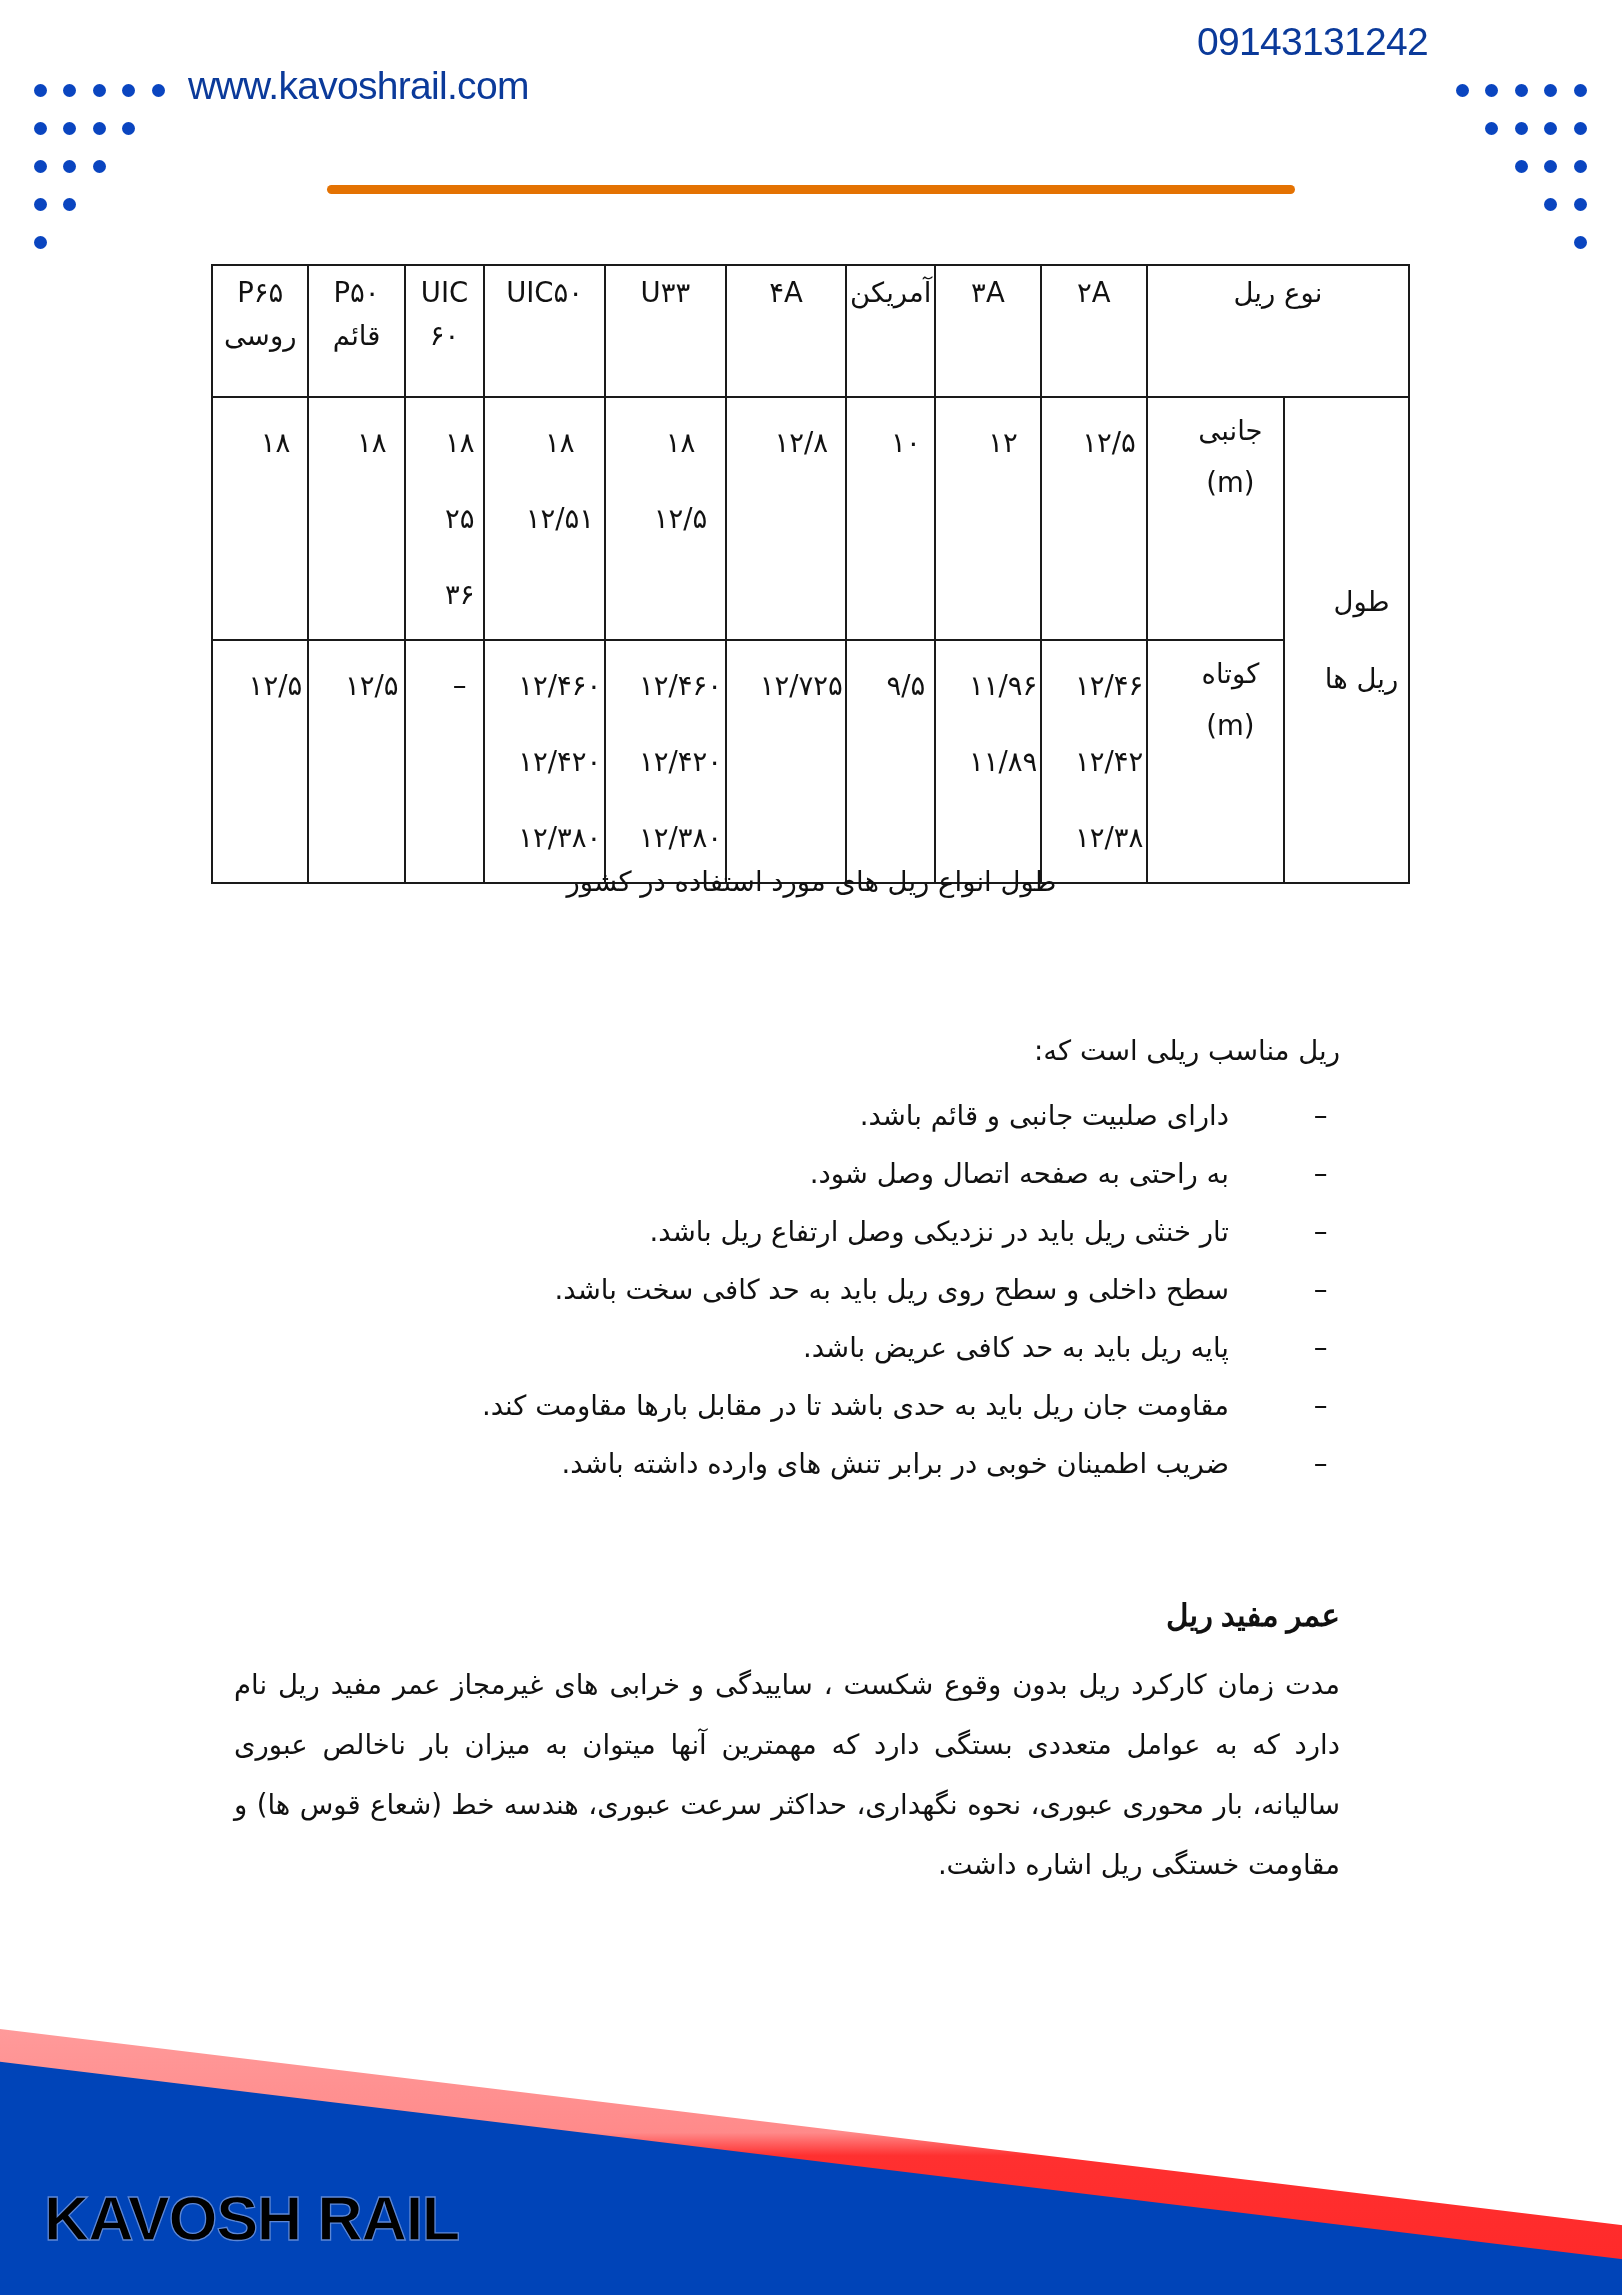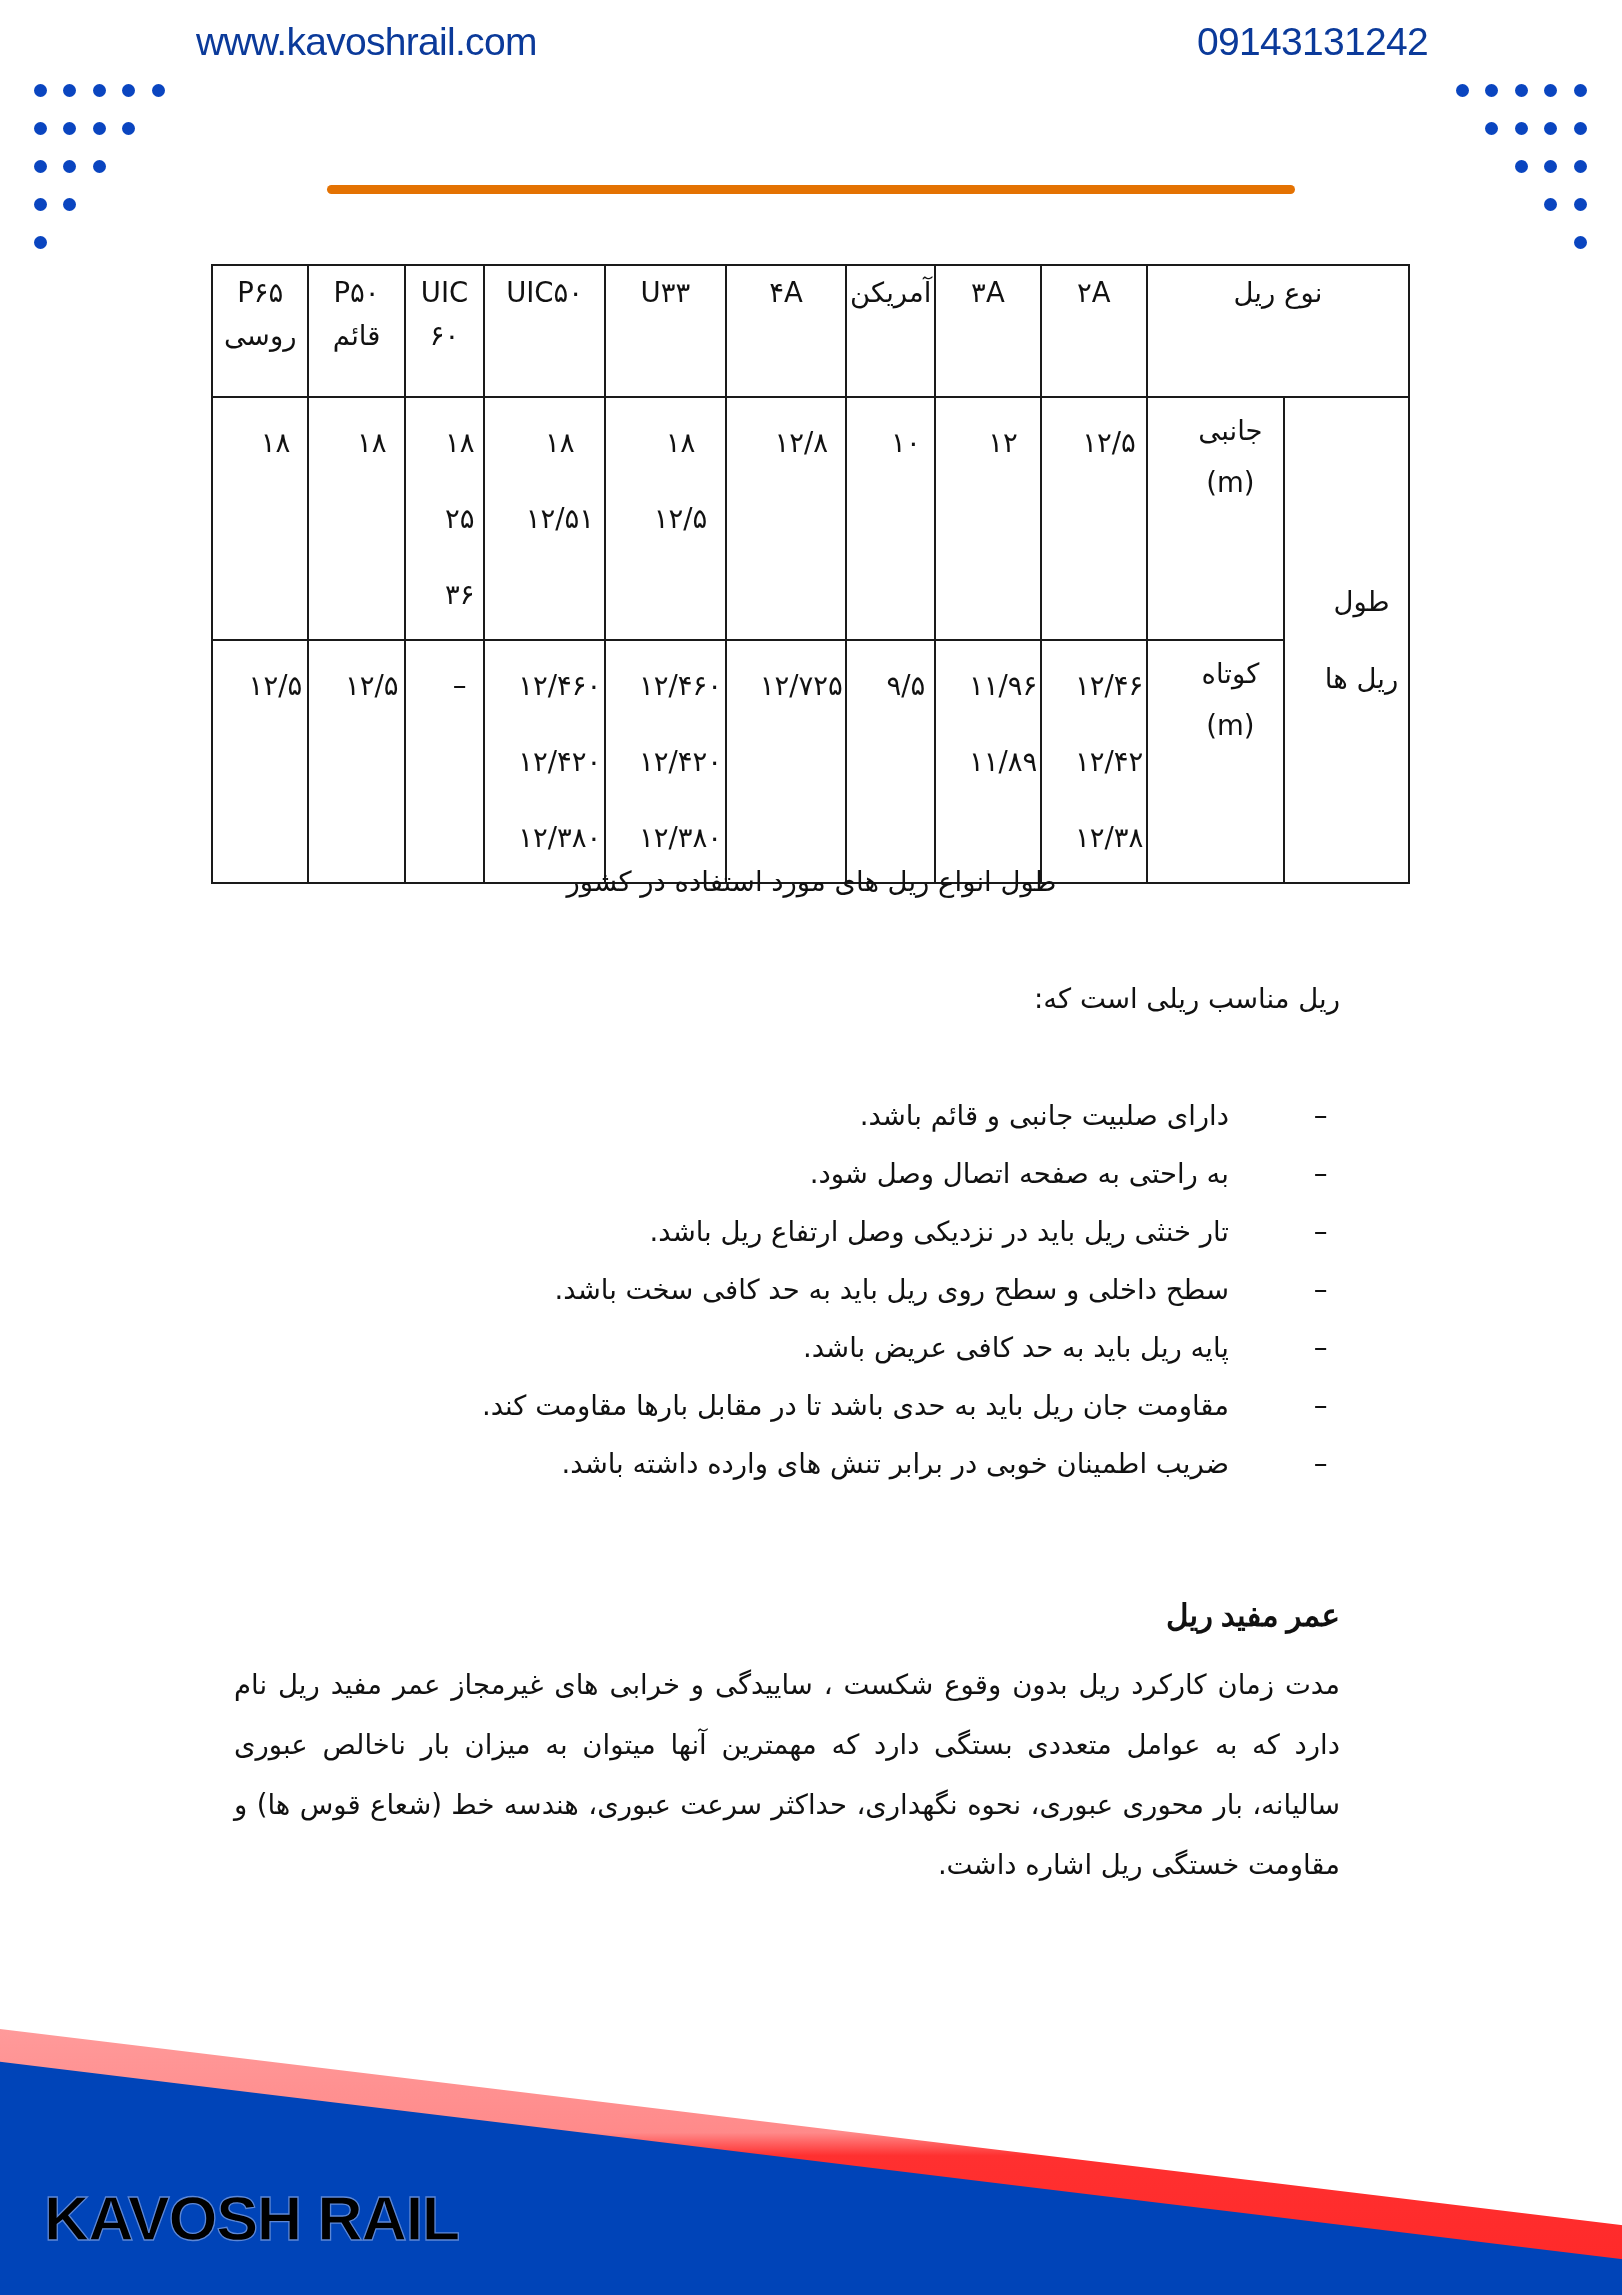--- a/index.html
+++ b/index.html
@@ -1,35 +1,35 @@
 <!DOCTYPE html>
 <html style="font-size:10.5px"><head>
 <meta charset="utf-8">
 <style>
   html, body { margin:0; padding:0; }
   body { width:1623px; height:2295px; position:relative; background:#ffffff; overflow:hidden;
          font-family:"DejaVu Sans", sans-serif; color:#111; }
   .hdr-link { position:absolute; top:19.6px; font-family:"Liberation Sans", sans-serif; font-size:39px; color:#0b3a9a; letter-spacing:-0.7px; }
-  #site { left:196px; }
+  #site { left:188px;margin-top:44px; }
   #phone { left:1197px; }
   .dots { position:absolute; top:84px; }
   .dot { position:absolute; width:13px; height:13px; border-radius:50%; background:#0a45c0; }
   #orange-rule { position:absolute; left:327px; top:185px; width:968px; height:8.5px; background:#e47202; border-radius:4.6px; }
 
   table.rails { position:absolute; left:211px; top:264px; width:1199px; border-collapse:collapse; direction:rtl;
                 font-family:"DejaVu Sans", sans-serif; font-size:27.5px; }
   table.rails td { border:2px solid #1a1a1a; text-align:center; vertical-align:top; padding:6.5px 2.6px; line-height:76px; }
   table.rails tr.head td { height:118px; line-height:43px; padding-top:5.2px; }
   table.rails tr.r1 td, table.rails tr.r2 td { height:219px;padding-left:33px; }
   .cell-line { display:block; height:76px; }
   td.group { vertical-align:middle !important; line-height:77px !important; }
   td.lab { line-height:52px !important; }
 
   #caption { position:absolute; left:0; width:1623px; top:865px; text-align:center; font-size:27.5px; direction:rtl; }
-  #intro { position:absolute; right:283px; top:982px; font-size:27.5px; direction:rtl; }
+  #intro { position:absolute; right:283px; top:1034px; font-size:27.5px; direction:rtl; }
   ul.reqs { position:absolute; right:283px; top:1086px; list-style:none; margin:0; padding:0; direction:rtl; font-size:27.5px; }
   ul.reqs li { height:58px; line-height:58px; position:relative; padding-right:111px; white-space:nowrap; }
   ul.reqs li .dash { position:absolute; right:0; width:39px; text-align:center; }
   #life-title { position:absolute; right:283px; top:1597px; font-size:31px; font-weight:bold; direction:rtl;font-family:Liberation Serif, serif; }
   #life-body { position:absolute; right:283px; top:1654px; width:1106px; font-size:27.5px; line-height:60px; direction:rtl; text-align:justify; }
 
   #footer { position:absolute; left:0; top:2029px; width:1623px; height:267px; }
   #brand { position:absolute; left:44px; top:2182px; font-family:"Liberation Sans", sans-serif; font-weight:bold; font-size:63px;
            color:#000000; -webkit-text-stroke:1.3px #5c87d6; letter-spacing:-1.3px; }
 </style>

